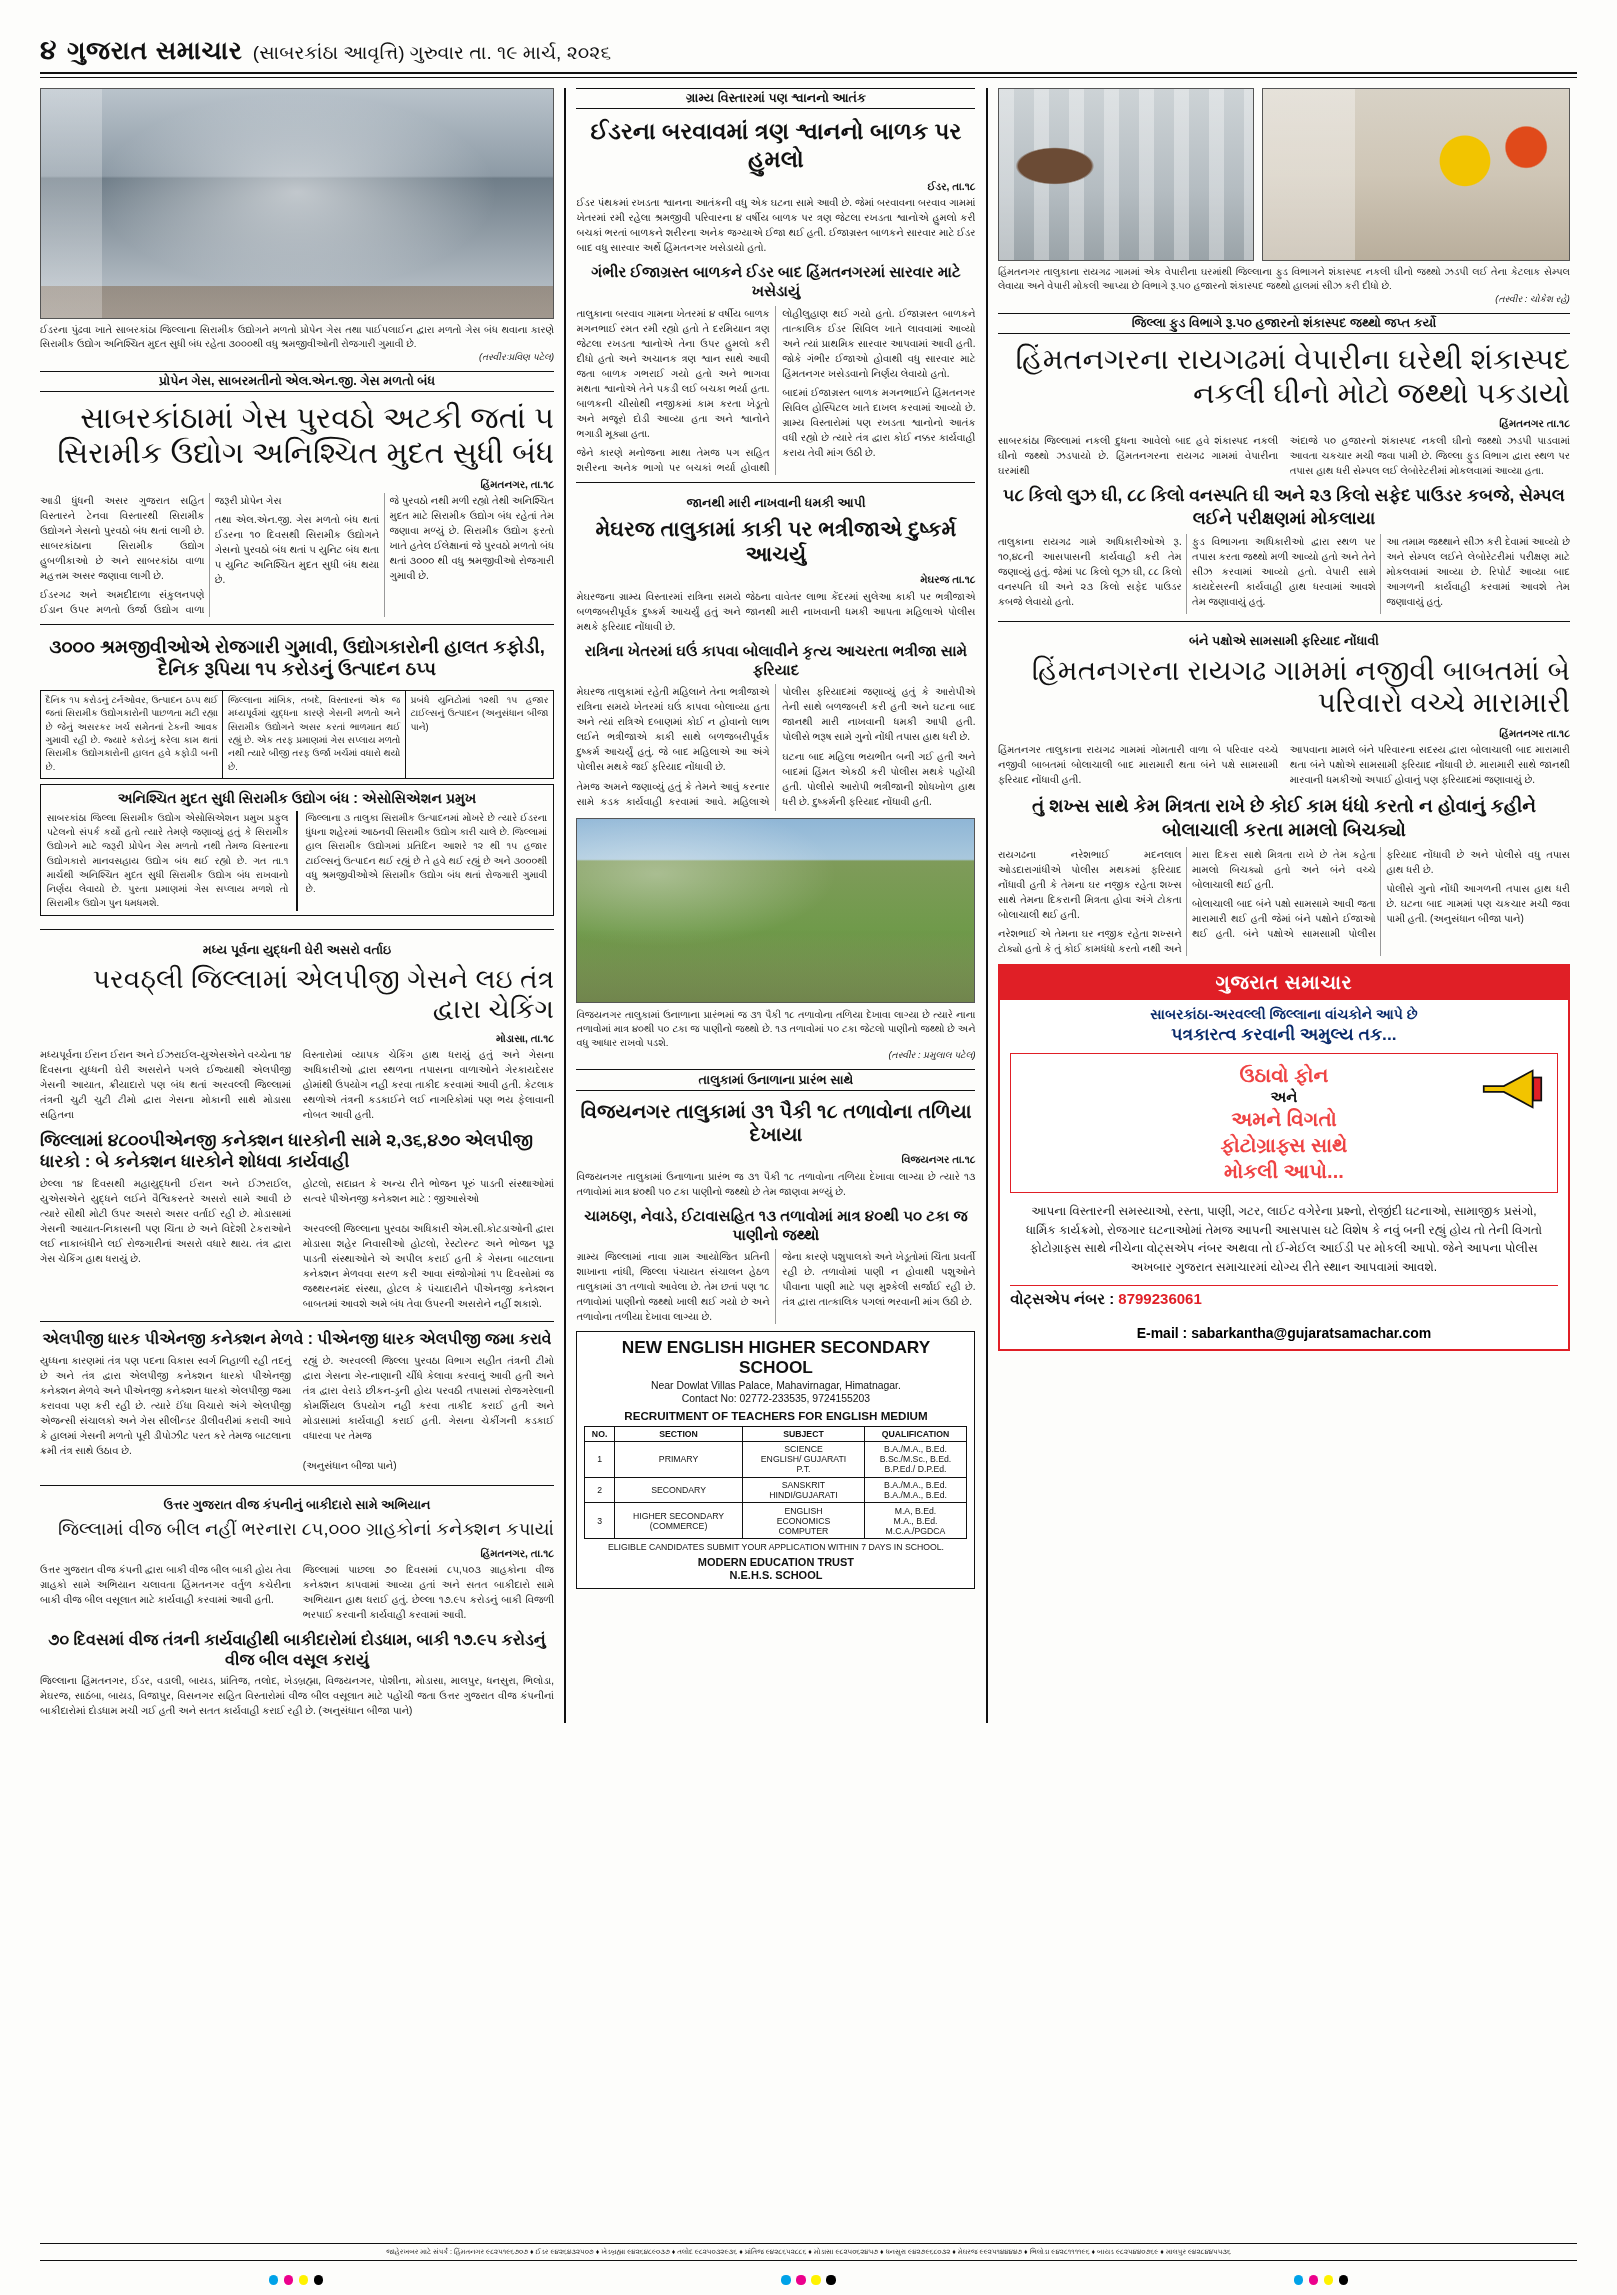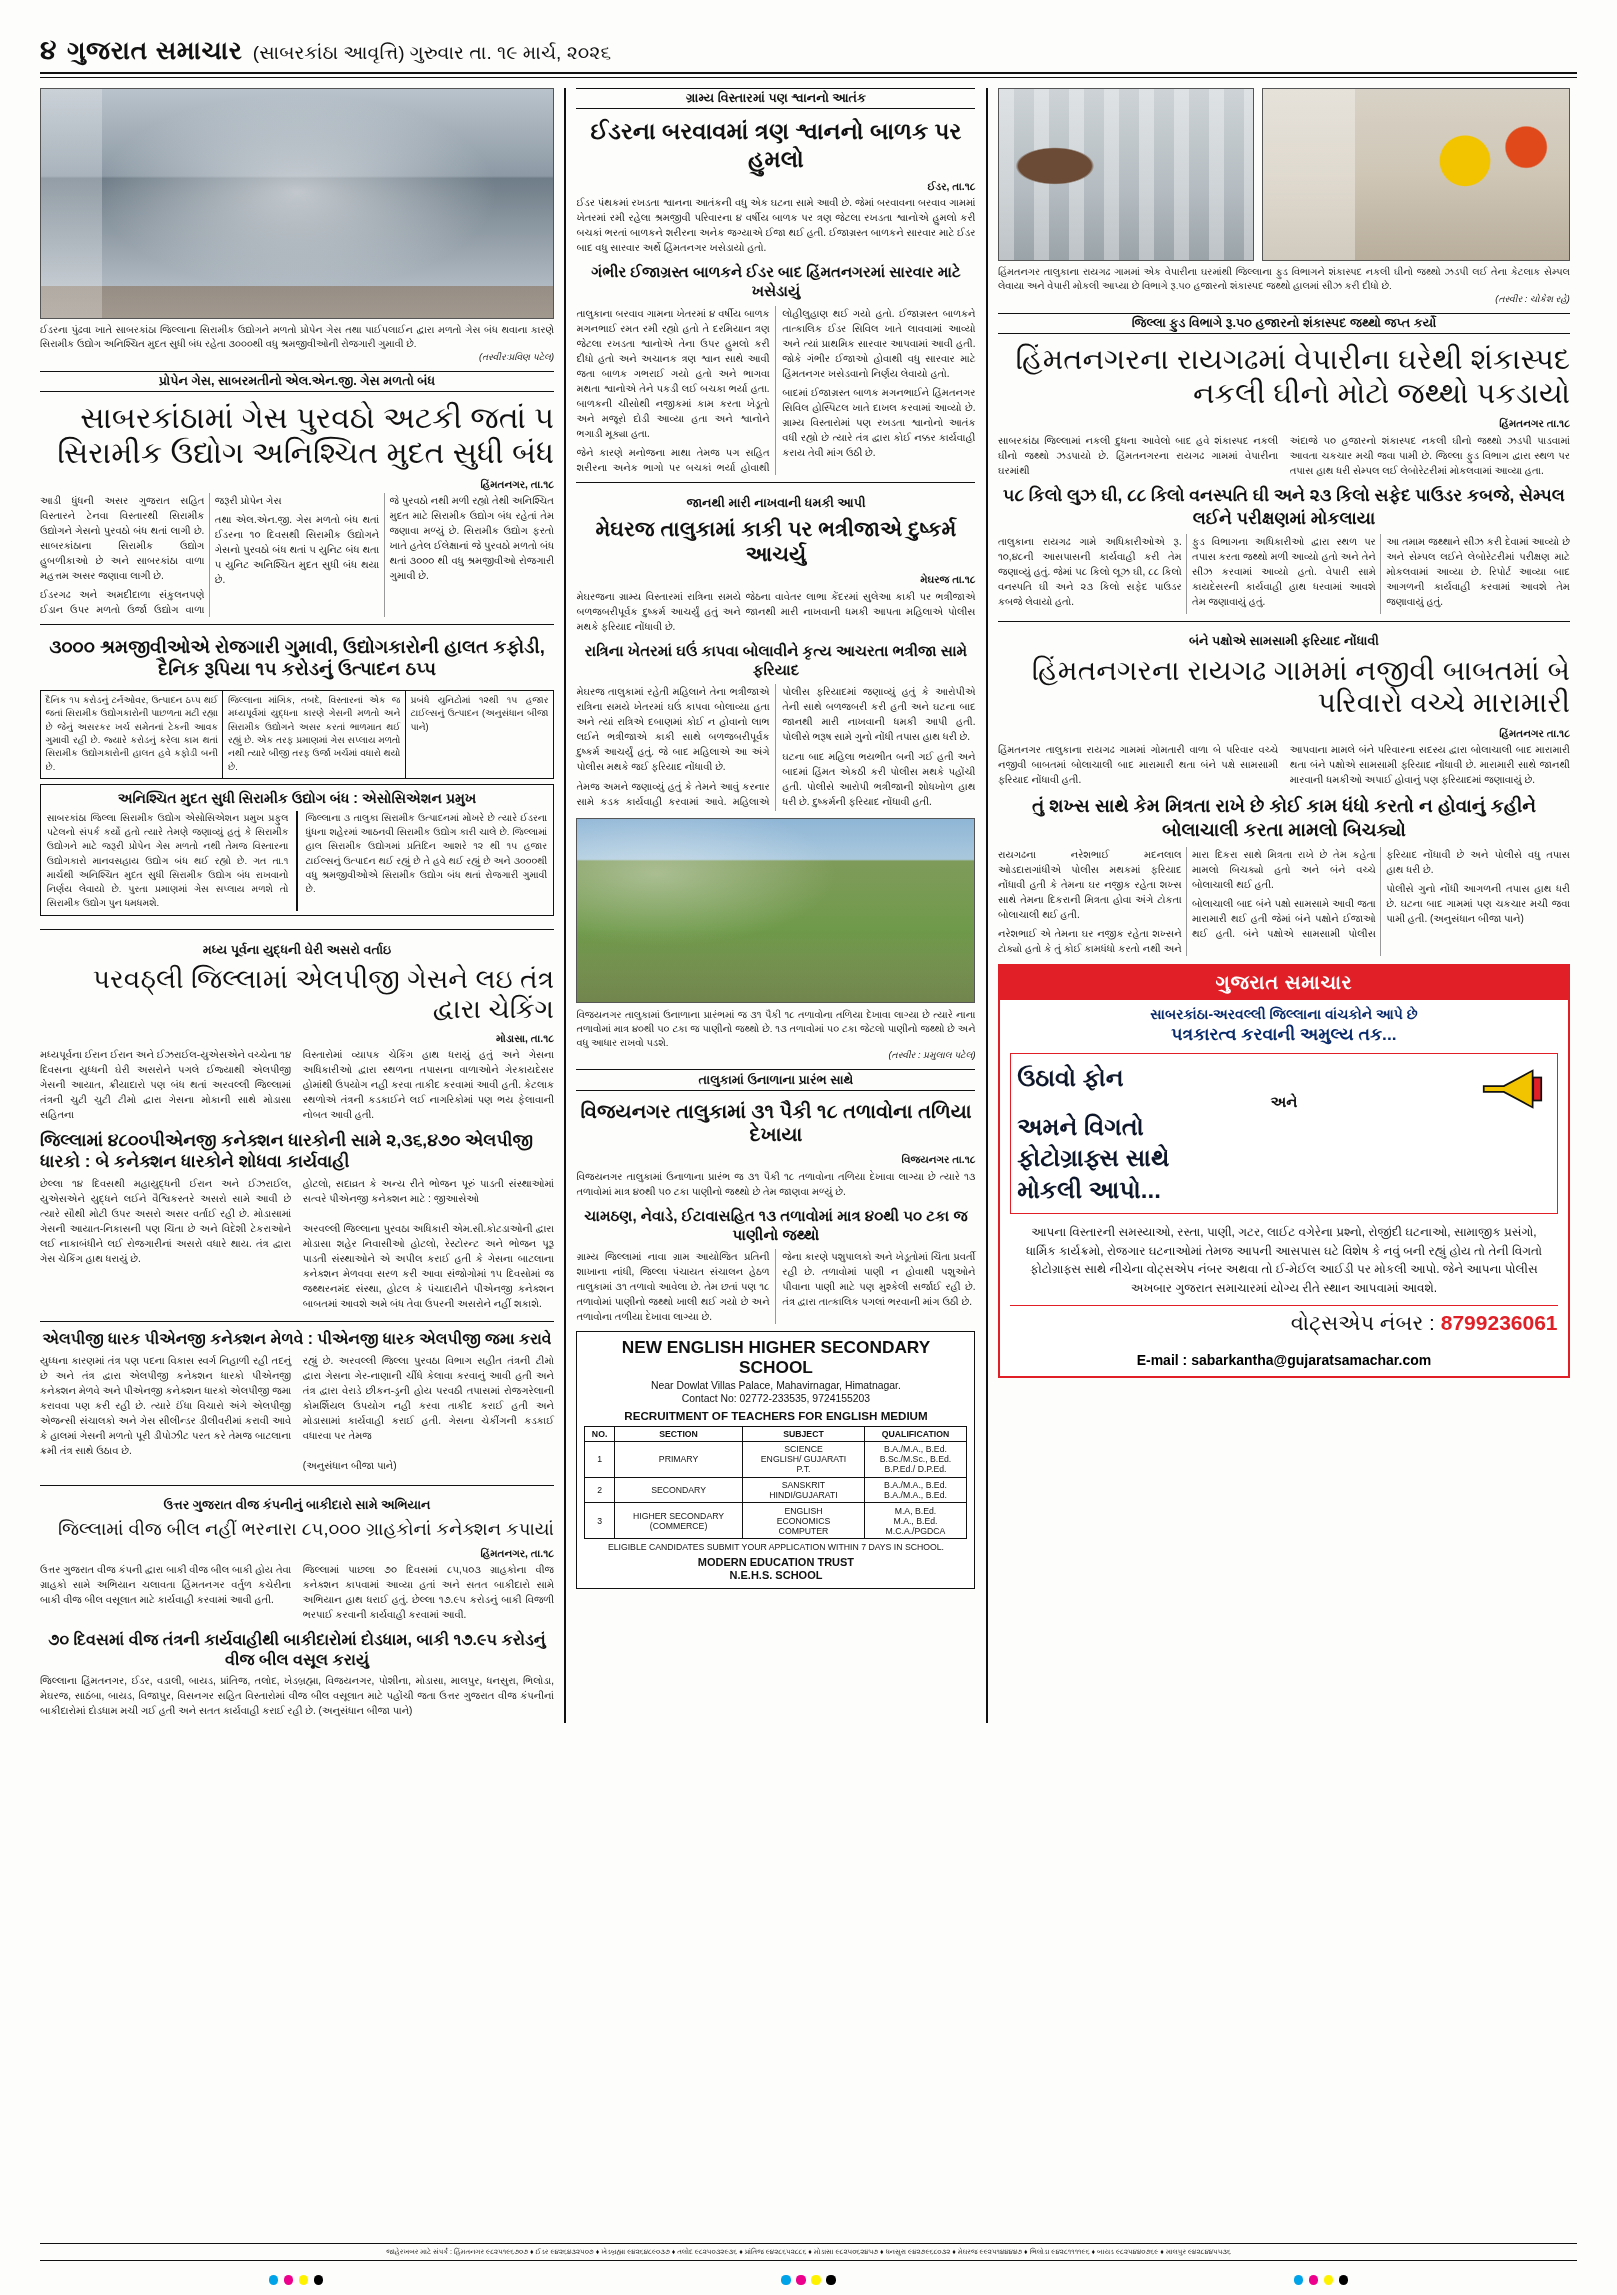--- a/index.html
+++ b/index.html
@@ -154,28 +154,28 @@
   .ad-main .gsbar .logo { font-size:19.6px; font-weight:bold; letter-spacing:0.6px; }
   .ad-main .line1 { font-size:14px; font-weight:bold; text-align:center; color:#0a2b6b; margin-top:5.8px; line-height:1.3; }
   .ad-main .line2 { font-size:17.3px; font-weight:bold; text-align:center; color:#0a2b6b; line-height:1.3; }
   .ad-inner {
     border: 1.7px solid #e01f26;
     margin: 7px 10.4px;
     padding: 8px 5.8px;
     position: relative;
     background:#fff;
   }
-  .ad-inner .big { text-align:left; font-weight:bold; color:#0f172a; font-size:24px; line-height:1.3; }
+  .ad-inner .big { text-align:center; font-weight:bold; color:#ef4444; font-size:20px; line-height:1.3; }
   .ad-inner .and { text-align:center; font-weight:bold; color:#111; font-size:15px; }
   .megaphone {
     position:absolute; right:9.2px; top:5.8px; width:69px; height:58px;
   }
   .ad-body { font-size:12px; line-height:1.55; text-align:center; padding: 2.3px 15px; }
   .ad-contact { margin: 5.8px 10.4px 0; border-top:1.7px solid #e01f26; padding-top:4.6px; }
-  .ad-contact .wa { font-size:21px; font-weight:normal; text-align:right; color:#111; }
+  .ad-contact .wa { font-size:15px; font-weight:bold; text-align:left; color:#111; }
   .ad-contact .wa b { color:#e01f26; }
   .ad-contact .em { font-size:14px; font-weight:bold; text-align:center; color:#000000; margin-top:17px; }
 
   
   .footer {
     position:absolute; left:40px; right:40px; bottom: 34px;
     border-top: 1.2px solid #111; border-bottom:1.2px solid #111;
     font-size: 7px; text-align:center; padding: 2.9px 0; line-height:1.4;
   }
   .regmarks { position:absolute; left:40px; right:40px; bottom: 10.4px; display:flex; justify-content:space-around; }

